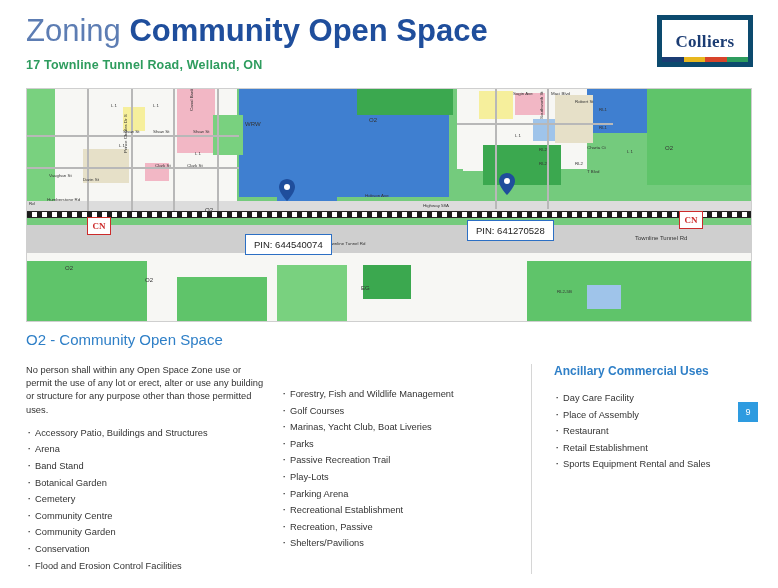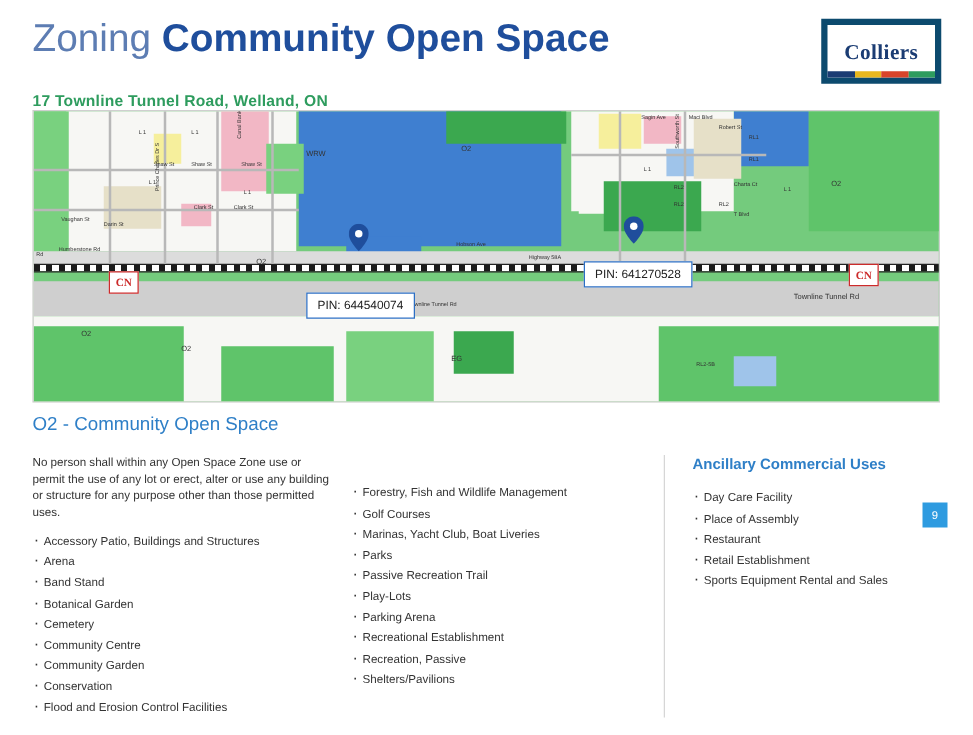--- a/index.html
+++ b/index.html
@@ -37,21 +37,21 @@
   }
   .title-light {
     font-weight: 300;
     color: #5d7db3;
   }
   .title-bold {
     font-weight: bold;
     color: #1f4e9c;
   }
   .subtitle {
-    margin-top: 24px;
+    margin-top: 8px;
     font-size: 12.5px;
     font-weight: bold;
     color: #2e9c5e;
     letter-spacing: 0.2px;
   }
   
   .logo {
     position: absolute;
     right: 25px;
     top: 15px;
@@ -352,21 +352,21 @@
         </svg>
       </div>
       <div class="pin" style="left:472px;top:84px;">
         <svg width="16" height="22" viewBox="0 0 16 22">
           <path d="M8 0C3.6 0 0 3.6 0 8c0 6 8 14 8 14s8-8 8-14c0-4.4-3.6-8-8-8z" fill="#1f4e9c"></path>
           <circle cx="8" cy="8" r="3" fill="#ffffff"></circle>
         </svg>
       </div>
 
       <div class="callout" style="left:218px;top:145px;">PIN: 644540074</div>
-      <div class="callout" style="left:440px;top:120px;">PIN: 641270528</div>
+      <div class="callout" style="left:440px;top:131px;">PIN: 641270528</div>
     </div>
   </div>
 
   <div class="content">
     <h2 class="section-title">O2 - Community Open Space</h2>
     <div class="cols">
 
       <div class="col-left">
         <p class="para">No person shall within any Open Space Zone use or permit the use of any lot or erect, alter or use any building or structure for any purpose other than those permitted uses.</p>
         <ul class="bullets">

